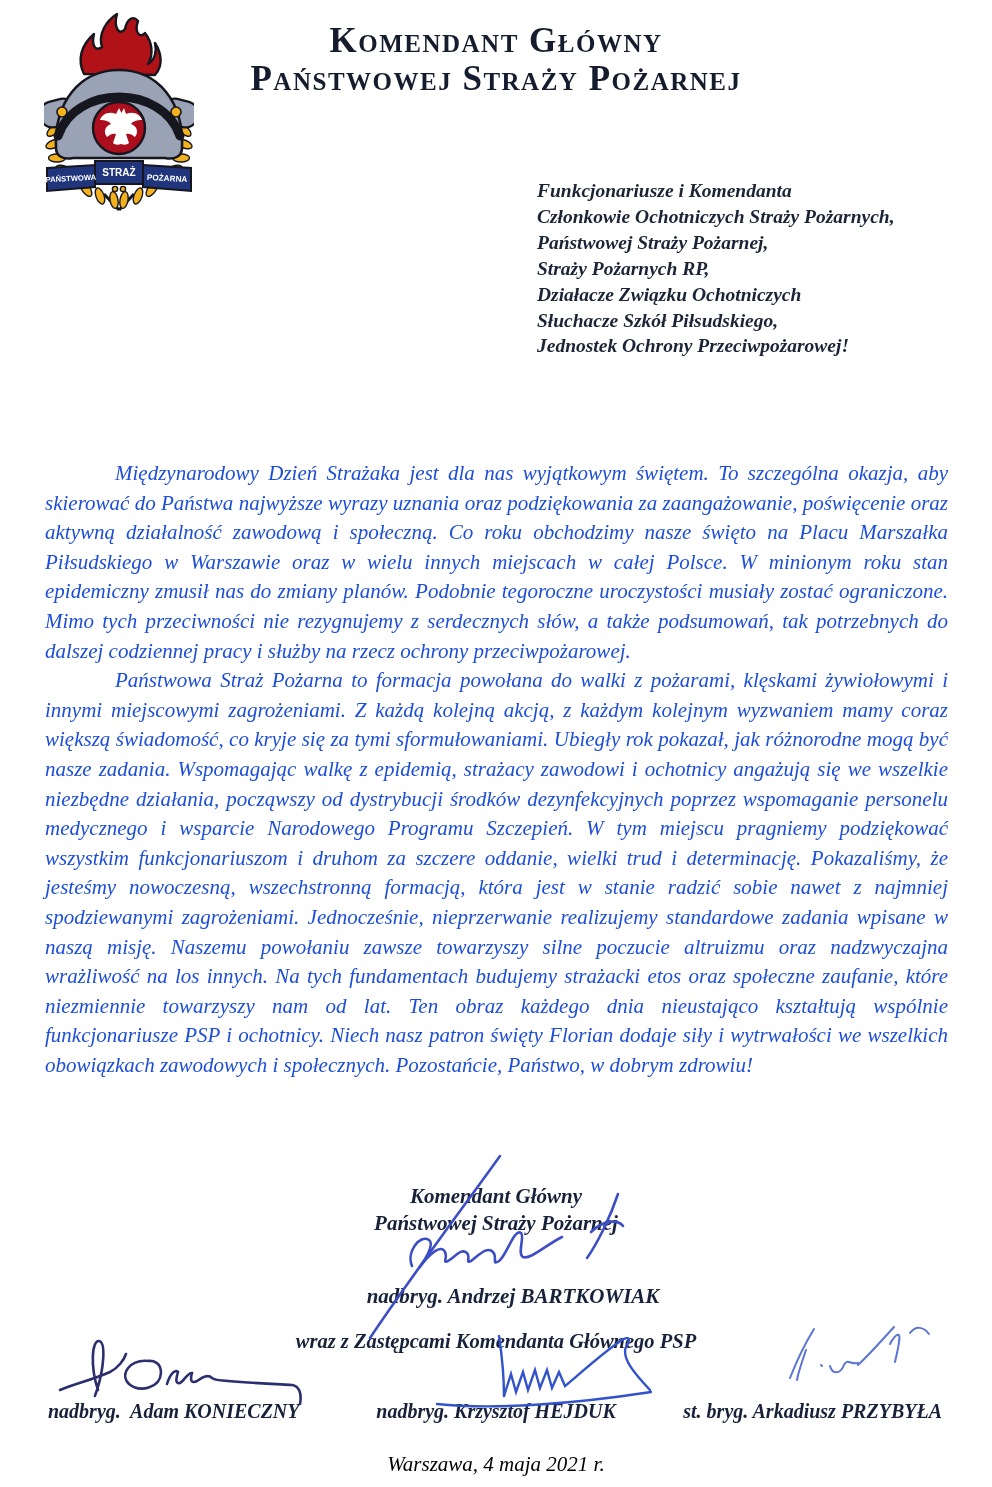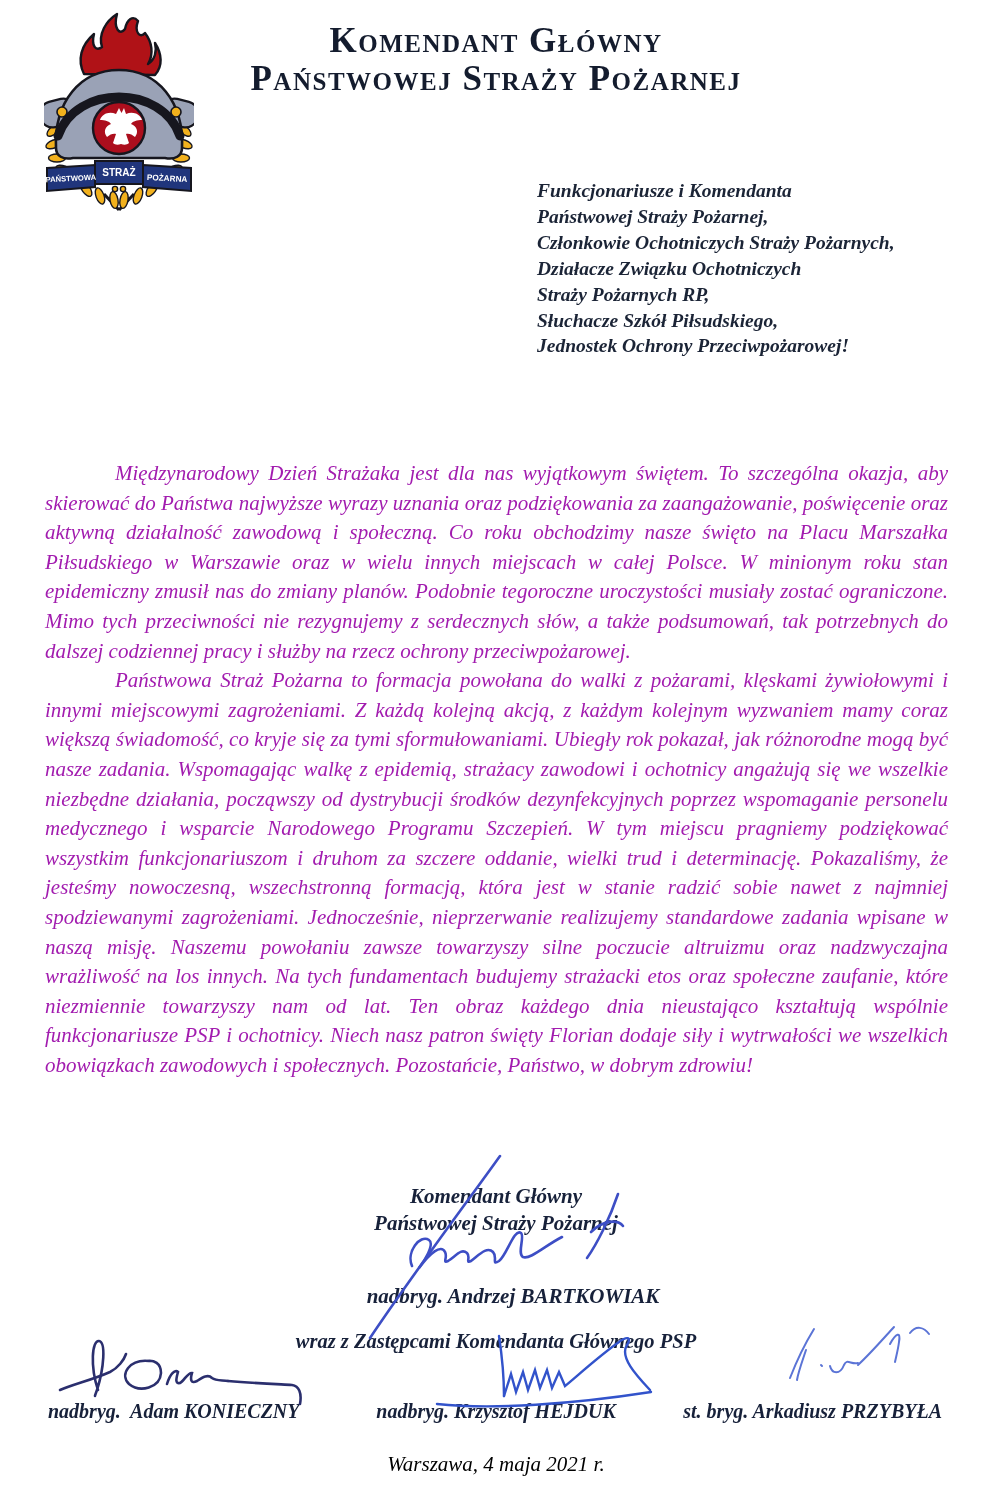--- a/index.html
+++ b/index.html
@@ -11,21 +11,21 @@
   .lh-title{position:absolute;top:22px;left:0;right:0;text-align:center;
     font-variant:small-caps;font-weight:bold;color:#141c2e;letter-spacing:1.5px;}
   .lh-title .l{font-size:35px;line-height:38px;}
   .emblem{position:absolute;left:44px;top:8px;width:150px;height:205px;}
   
   .addr{position:absolute;top:178px;left:537px;font-weight:bold;font-style:italic;
     font-size:19.5px;line-height:25.9px;color:#1b2436;}
   
   .body-text{position:absolute;top:459px;left:45px;width:903px;
     font-style:italic;font-size:21px;line-height:29.6px;text-align:justify;
-    color:#a21caf;}
+    color:#1d4ed8;}
   .body-text p{margin:0;text-indent:70px;}
   
   .closing{position:absolute;top:1183px;left:0;right:0;text-align:center;
     font-weight:bold;font-style:italic;font-size:21px;line-height:27px;color:#17213a;}
   .closing .name{margin-top:46px;padding-left:34px;}
   .dep-heading{position:absolute;top:1330px;left:0;right:0;text-align:center;
     font-weight:bold;font-style:italic;font-size:20.5px;color:#17213a;}
   .dep-names{position:absolute;top:1400px;left:0;right:0;height:30px;
     font-weight:bold;font-style:italic;font-size:20px;color:#17213a;}
   .dep-names .dn{position:absolute;white-space:pre;}
@@ -100,24 +100,24 @@
     </g>
   </svg>
 
   <div class="lh-title">
     <div class="l">Komendant Główny</div>
     <div class="l">Państwowej Straży Pożarnej</div>
   </div>
 
   <div class="addr">
     <div>Funkcjonariusze i Komendanta</div>
+    <div>Członkowie Ochotniczych Straży Pożarnych,</div>
     <div>Państwowej Straży Pożarnej,</div>
-    <div>Członkowie Ochotniczych Straży Pożarnych,</div>
+    <div>Straży Pożarnych RP,</div>
     <div>Działacze Związku Ochotniczych</div>
-    <div>Straży Pożarnych RP,</div>
     <div>Słuchacze Szkół Piłsudskiego,</div>
     <div>Jednostek Ochrony Przeciwpożarowej!</div>
   </div>
 
   <div class="body-text">
     <p>Międzynarodowy Dzień Strażaka jest dla nas wyjątkowym świętem. To szczególna okazja, aby skierować do Państwa najwyższe wyrazy uznania oraz podziękowania za zaangażowanie, poświęcenie oraz aktywną działalność zawodową i społeczną. Co roku obchodzimy nasze święto na Placu Marszałka Piłsudskiego w Warszawie oraz w wielu innych miejscach w całej Polsce. W minionym roku stan epidemiczny zmusił nas do zmiany planów. Podobnie tegoroczne uroczystości musiały zostać ograniczone. Mimo tych przeciwności nie rezygnujemy z serdecznych słów, a także podsumowań, tak potrzebnych do dalszej codziennej pracy i służby na rzecz ochrony przeciwpożarowej.</p>
     <p>Państwowa Straż Pożarna to formacja powołana do walki z pożarami, klęskami żywiołowymi i innymi miejscowymi zagrożeniami. Z każdą kolejną akcją, z każdym kolejnym wyzwaniem mamy coraz większą świadomość, co kryje się za tymi sformułowaniami. Ubiegły rok pokazał, jak różnorodne mogą być nasze zadania. Wspomagając walkę z epidemią, strażacy zawodowi i ochotnicy angażują się we wszelkie niezbędne działania, począwszy od dystrybucji środków dezynfekcyjnych poprzez wspomaganie personelu medycznego i wsparcie Narodowego Programu Szczepień. W tym miejscu pragniemy podziękować wszystkim funkcjonariuszom i druhom za szczere oddanie, wielki trud i determinację. Pokazaliśmy, że jesteśmy nowoczesną, wszechstronną formacją, która jest w stanie radzić sobie nawet z najmniej spodziewanymi zagrożeniami. Jednocześnie, nieprzerwanie realizujemy standardowe zadania wpisane w naszą misję. Naszemu powołaniu zawsze towarzyszy silne poczucie altruizmu oraz nadzwyczajna wrażliwość na los innych. Na tych fundamentach budujemy strażacki etos oraz społeczne zaufanie, które niezmiennie towarzyszy nam od lat. Ten obraz każdego dnia nieustająco kształtują wspólnie funkcjonariusze PSP i ochotnicy. Niech nasz patron święty Florian dodaje siły i wytrwałości we wszelkich obowiązkach zawodowych i społecznych. Pozostańcie, Państwo, w dobrym zdrowiu!</p>
   </div>
 
   <div class="closing">

